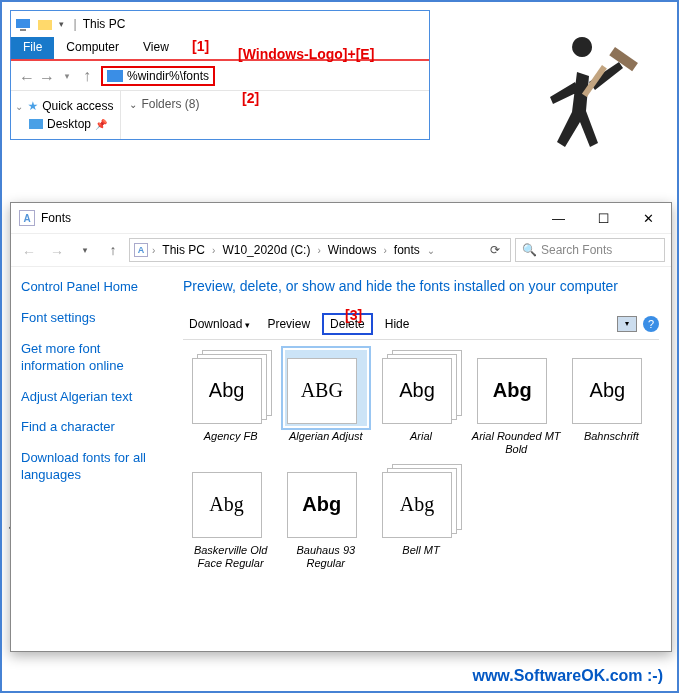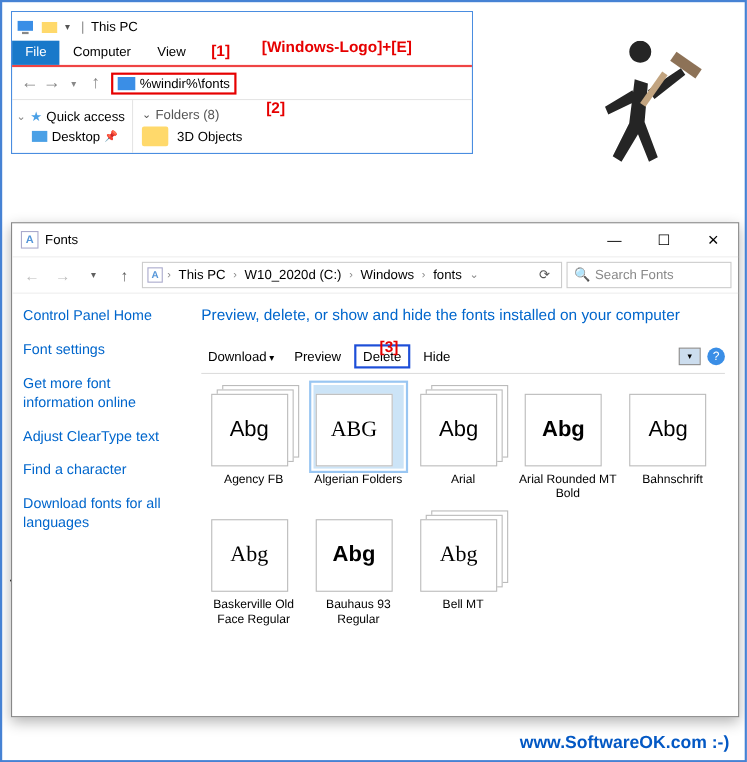--- a/index.html
+++ b/index.html
@@ -65,21 +65,21 @@
 .tb-help { width: 16px; height: 16px; border-radius: 50%; background: #3a8ee6; color: #fff; font-size: 11px; display: flex; align-items: center; justify-content: center; }
 
 .font-grid { display: grid; grid-template-columns: repeat(5, 1fr); gap: 8px 0; }
 .font-item { text-align: center; font-size: 11px; cursor: pointer; }
 .font-thumb-wrap { position: relative; width: 82px; height: 76px; margin: 0 auto 4px; }
 .font-thumb { position: absolute; width: 70px; height: 66px; background: #fff; border: 1px solid #bbb; display: flex; align-items: center; justify-content: center; font-size: 20px; }
 .stack1 { right: 0; top: 0; }
 .stack2 { right: 5px; top: 4px; }
 .stack3 { right: 10px; top: 8px; }
 .font-item.selected .font-thumb-wrap { outline: 2px solid #99c6f2; background: #cce4f7; outline-offset: 2px; }
-.font-label { line-height: 1.2; }
+.font-label { line-height: 1.2; font-style: italic; }
 
 .footer { position: absolute; bottom: 6px; right: 14px; color: #0358c4; font-weight: bold; font-size: 16px; }
 
 svg.silhouette { width: 100%; height: 100%; }
 </style>
 </head>
 <body>
 
 <div class="win1">
   <div class="titlebar1">
@@ -124,30 +124,26 @@
         <span style="width:14px;height:10px;background:#4aa0e6;display:inline-block"></span>
         <span>Desktop</span>
         <span class="pin">📌</span>
       </div>
     </div>
     <div class="tree-right">
       <div class="folders-hdr">
         <span style="font-size:10px">⌄</span>
         <span>Folders (8)</span>
       </div>
-      <div class="folder-obj">
-        <span class="folder-ico"></span>
-        <span>3D Objects</span>
-      </div>
     </div>
   </div>
 </div>
 
 <div class="annot" style="left:190px;top:36px">[1]</div>
-<div class="annot" style="left:236px;top:32px">[Windows-Logo]+[E]</div>
+<div class="annot" style="left:236px;top:44px">[Windows-Logo]+[E]</div>
 <div class="annot" style="left:240px;top:88px">[2]</div>
 <div class="annot" style="left:343px;top:305px;z-index:5">[3]</div>
 
 <div class="hammer-fig">
   <svg class="silhouette" viewBox="0 0 120 140">
     <path fill="#000" d="M55 20 a10 10 0 1 1 0.1 0 M50 35 l-5 40 l-15 30 l8 5 l15-25 l10 25 l8-4 l-12-32 l3-35z M48 45 l-25 15 l3 7 l25-12z M62 45 l30-20 l4 6 l-28 22z"></path>
     <rect x="88" y="10" width="28" height="10" fill="#7a5a3a" transform="rotate(35 88 10)"></rect>
     <rect x="75" y="28" width="6" height="35" fill="#b8956a" transform="rotate(35 75 28)"></rect>
   </svg>
 </div>
@@ -200,21 +196,21 @@
     <div class="bc-search">
       <span>🔍</span>
       <span>Search Fonts</span>
     </div>
   </div>
   <div class="win2-body">
     <div class="sidebar">
       <a>Control Panel Home</a>
       <a>Font settings</a>
       <a>Get more font information online</a>
-      <a>Adjust ClearType text</a>
+      <a>Adjust Algerian text</a>
       <a>Find a character</a>
       <a>Download fonts for all languages</a>
     </div>
     <div class="main-area">
       <div class="main-title">Preview, delete, or show and hide the fonts installed on your computer</div>
       <div class="toolbar">
         <span class="tb-btn org">Download</span>
         <span class="tb-btn">Preview</span>
         <span class="tb-btn delete">Delete</span>
         <span class="tb-btn">Hide</span>
@@ -228,21 +224,21 @@
               <div class="font-thumb stack1"></div>
               <div class="font-thumb stack2"></div>
               <div class="font-thumb stack3" style="font-family:'Agency FB',sans-serif;font-stretch:condensed">Abg</div>
             </div>
             <div class="font-label">Agency FB</div>
           </div>
           <div class="font-item selected">
             <div class="font-thumb-wrap">
               <div class="font-thumb stack3" style="font-family:'Algerian',serif;font-variant:small-caps">ABG</div>
             </div>
-            <div class="font-label">Algerian Folders</div>
+            <div class="font-label">Algerian Adjust</div>
           </div>
           <div class="font-item">
             <div class="font-thumb-wrap">
               <div class="font-thumb stack1"></div>
               <div class="font-thumb stack2"></div>
               <div class="font-thumb stack3" style="font-family:Arial,sans-serif">Abg</div>
             </div>
             <div class="font-label">Arial</div>
           </div>
           <div class="font-item">

